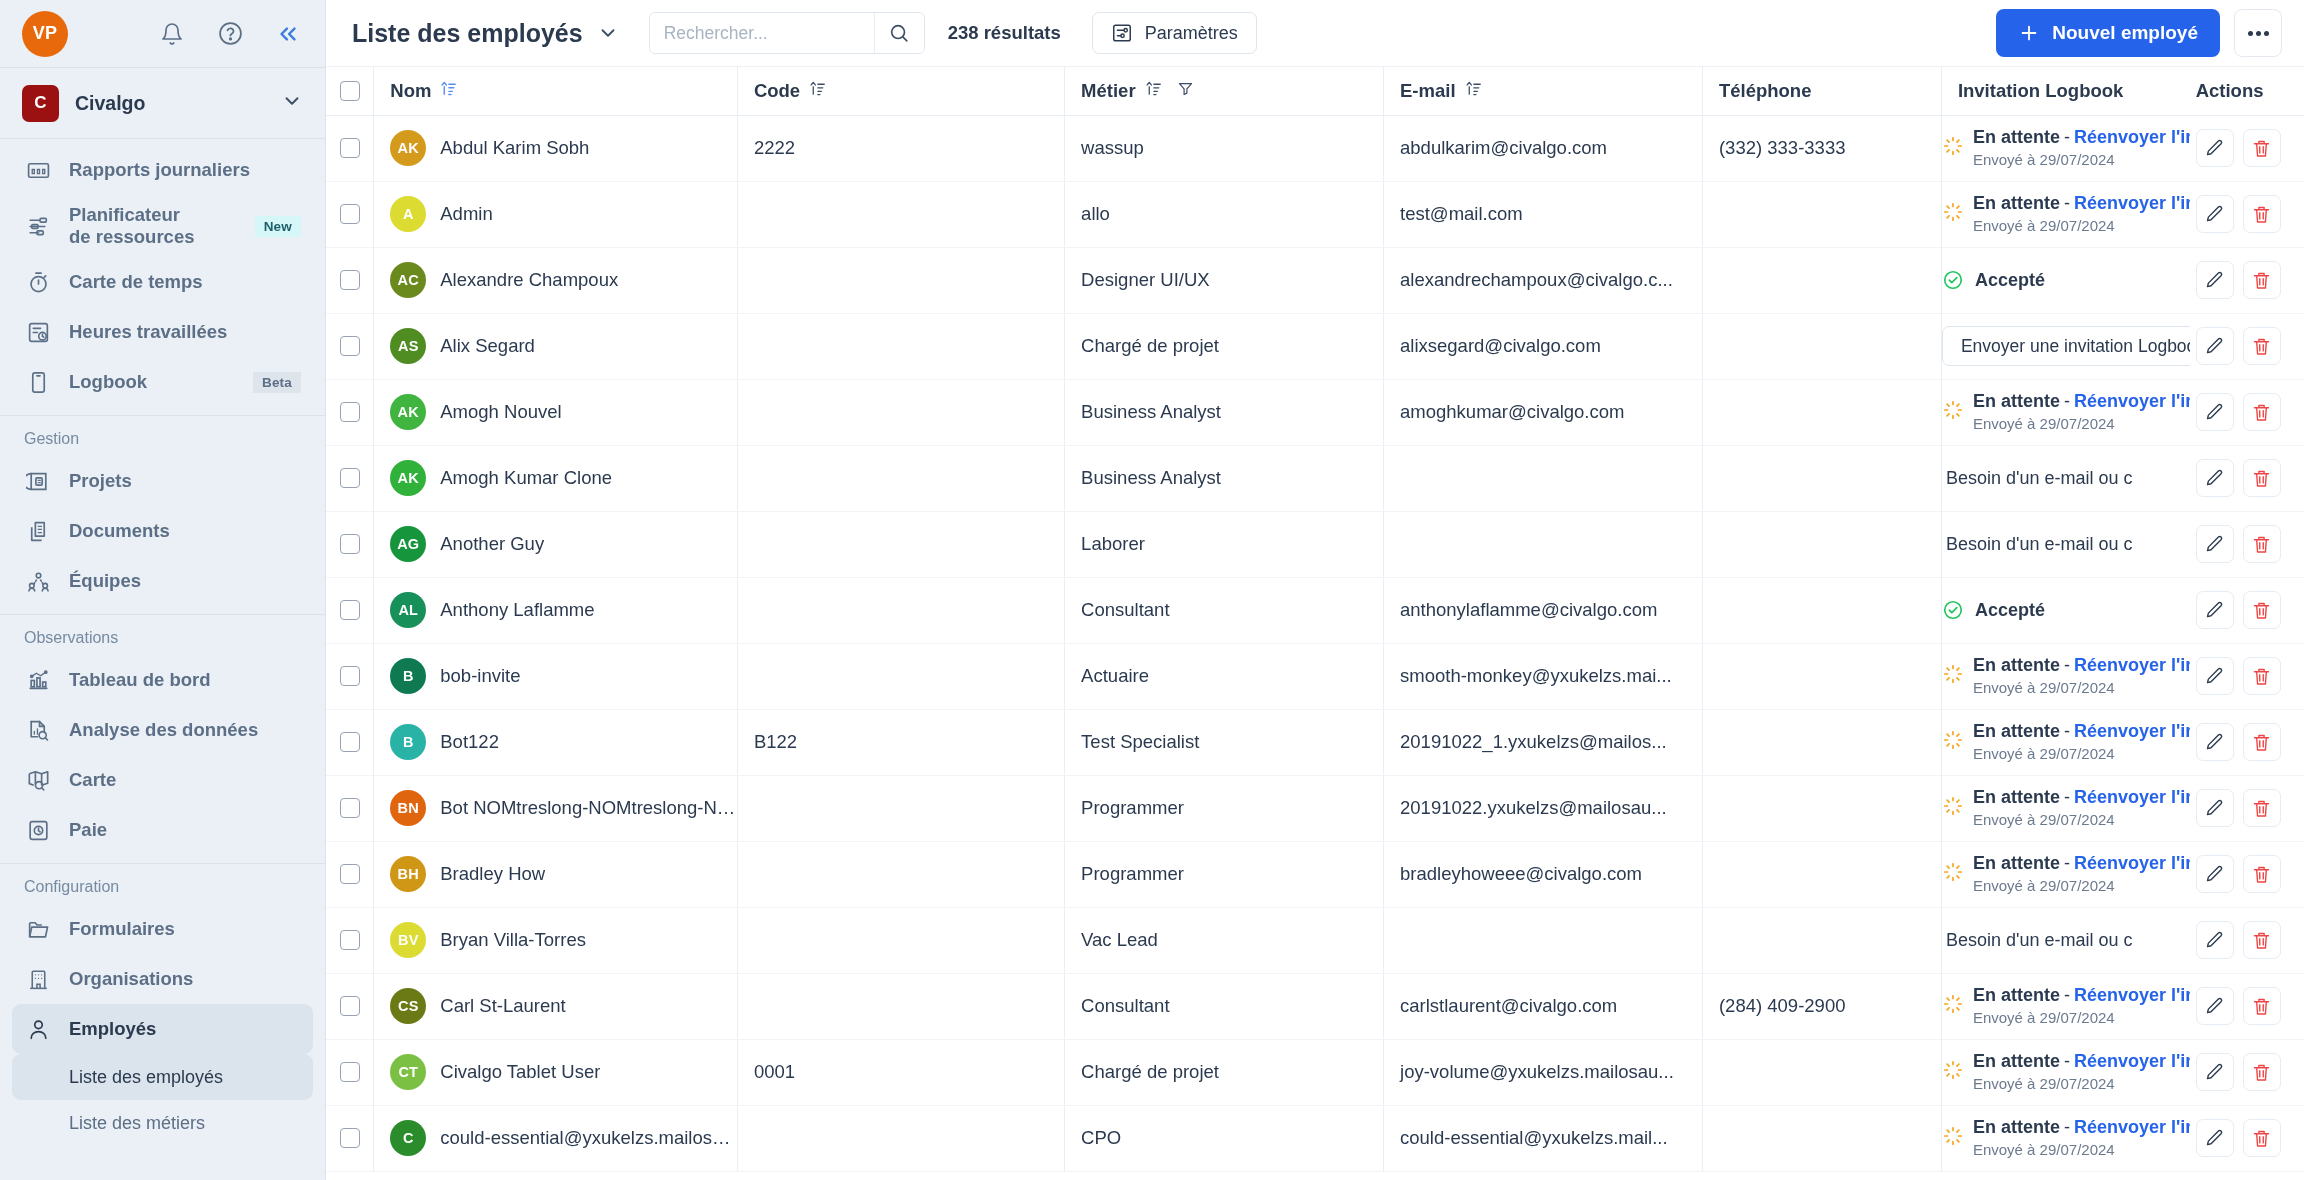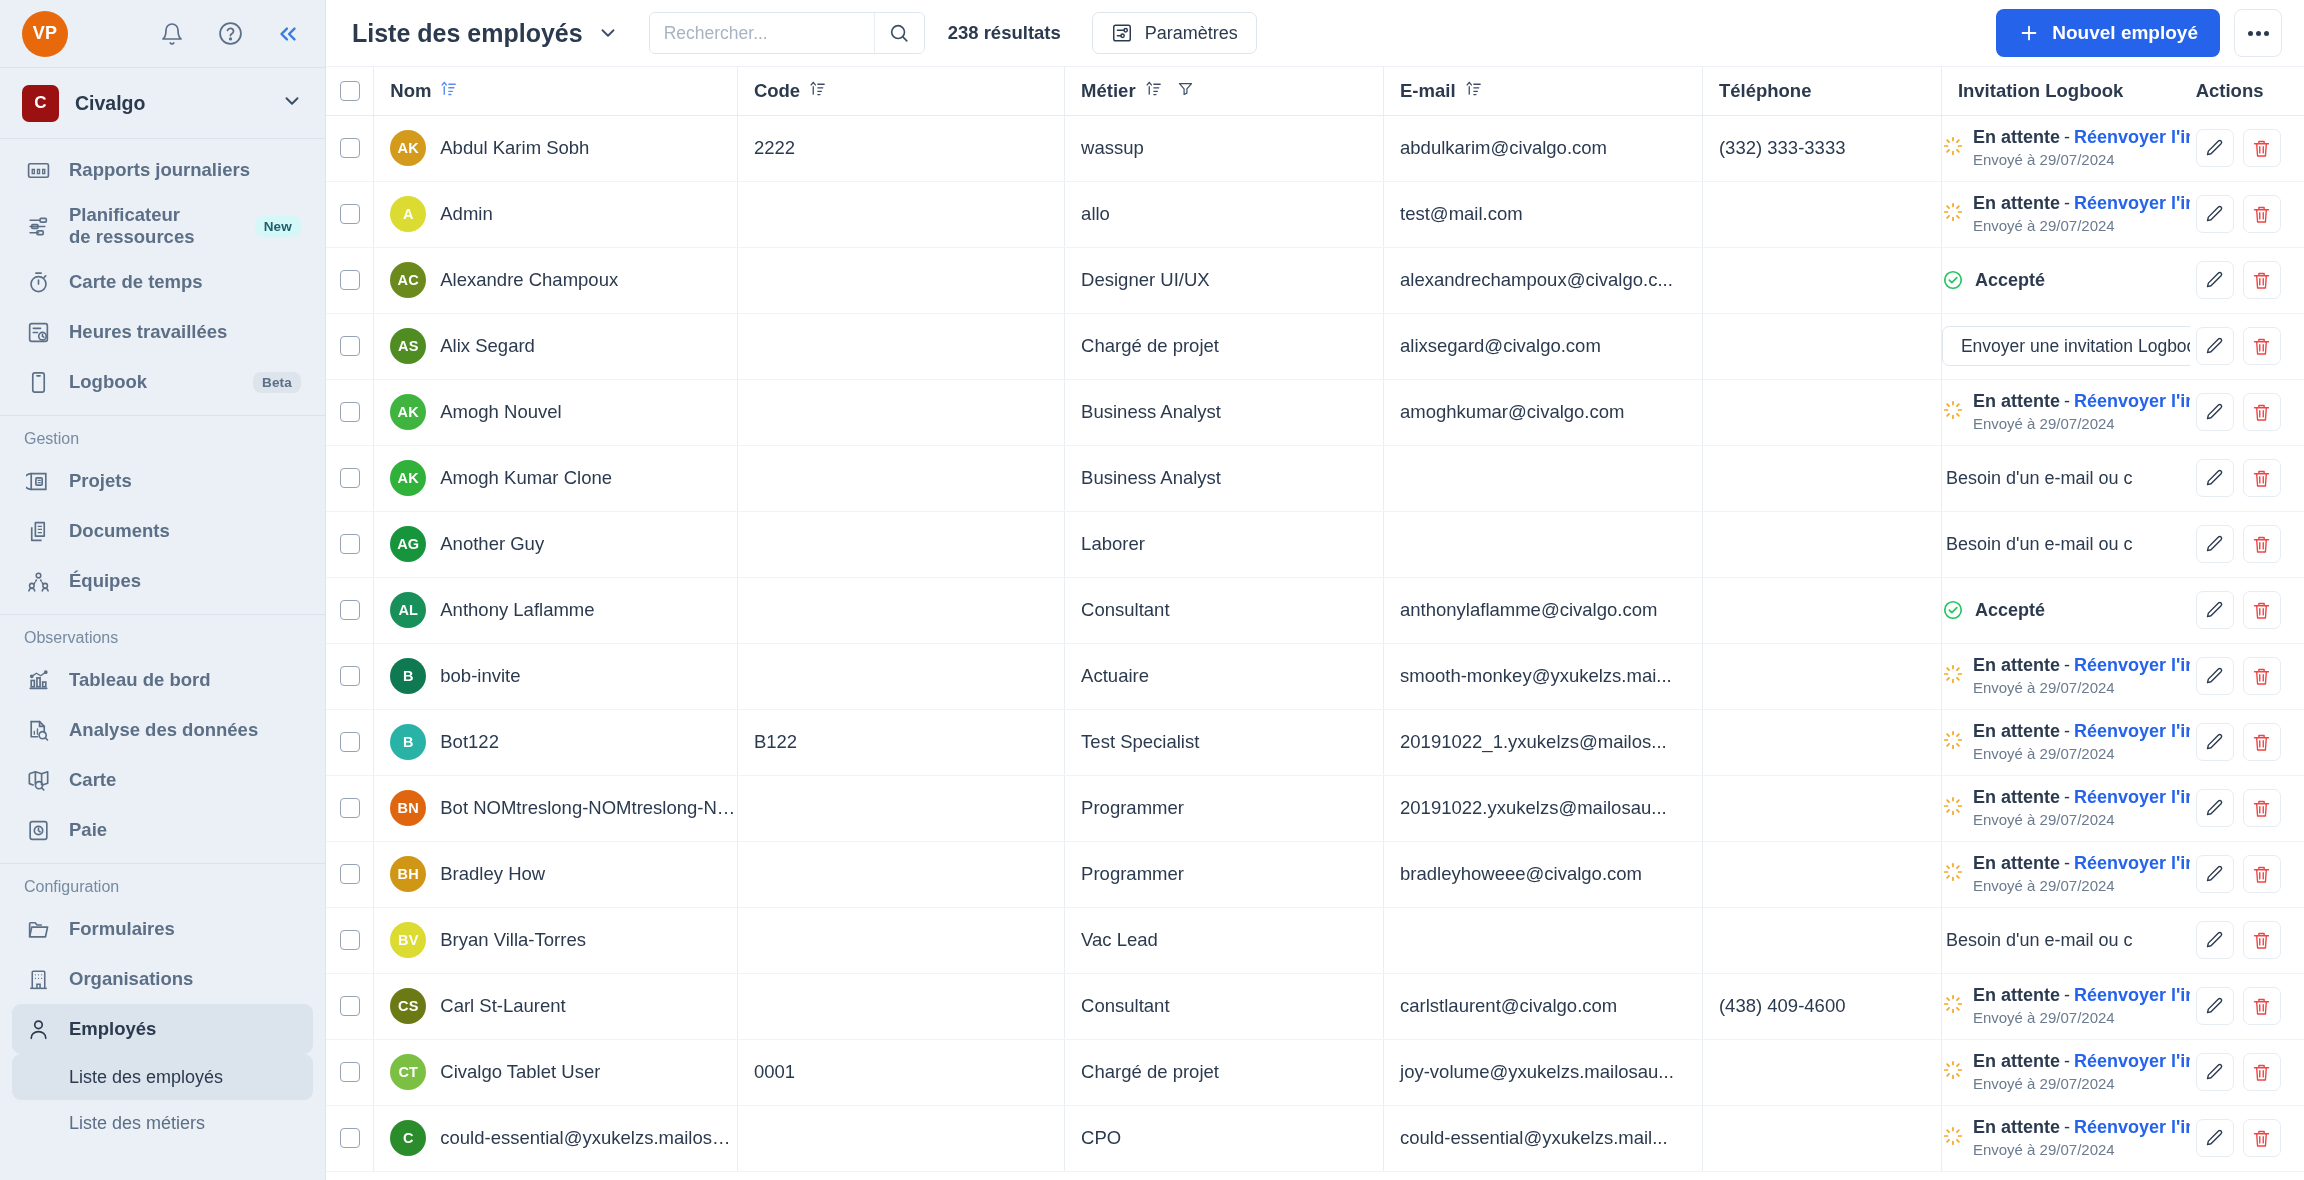--- a/index.html
+++ b/index.html
@@ -56,21 +56,21 @@
     color: #5c6f87; font-size: 18.5px; font-weight: 600;
     position: relative;
   }
   .nav-item.two-line { height: 62px; }
   .nav-item.active { background: #dbe3ec; color: #2b3a4f; }
   .nav-ico { width: 28px; height: 28px; flex: 0 0 28px; display:flex; align-items:center; justify-content:center; }
   .nav-label { line-height: 1.2; }
   .nav-label.wrap { max-width: 170px; }
   .badge {
     margin-left: auto; font-size: 13.5px; font-weight: 700;
-    padding: 3px 9px; border-radius: 8px; letter-spacing: .2px;
+    padding: 3px 9px; border-radius: 0; letter-spacing: .2px;
   }
   .badge-new { background: #d5f7f7; color: #1d5f6b; }
   .badge-beta { background: #dde4ec; color: #5c6f87; }
   .nav-section {
     font-size: 16px; color: #768aa1; font-weight: 400;
     padding: 14px 24px 8px 24px;
   }
   .nav-sep { height:1px; background:#dae2ea; margin: 8px 0 0 0; }
   .sub-item {
     display:flex; align-items:center; height: 46px;
@@ -1167,21 +1167,21 @@
     <td class="bl">
                 <div class="cell-pad"></div>
               </td>
     <td class="bl">
                 <div class="cell-pad">Consultant</div>
               </td>
     <td class="bl">
                 <div class="cell-pad">carlstlaurent@civalgo.com</div>
               </td>
     <td class="bl">
-                <div class="cell-pad">(438) 409-4600</div>
+                <div class="cell-pad">(284) 409-2900</div>
               </td>
     <td class="bl inv-cell">
                 <div class="inv-pending">
       <span class="spin"><svg width="22" height="22" viewBox="0 0 24 24" fill="none" stroke="#f5a623" stroke-width="1.9" stroke-linecap="round">
  <path d="M12 3v3M12 18v3M3 12h3M18 12h3M5.6 5.6l2.1 2.1M16.3 16.3l2.1 2.1M18.4 5.6l-2.1 2.1M7.7 16.3l-2.1 2.1"></path>
                     </svg></span>
       <span class="inv-lines">
         <span class="inv-l1">En attente<span class="dash">-</span><a>Réenvoyer l'invitation Logbook</a></span><br>
         <span class="inv-l2">Envoyé à 29/07/2024</span>
       </span>

